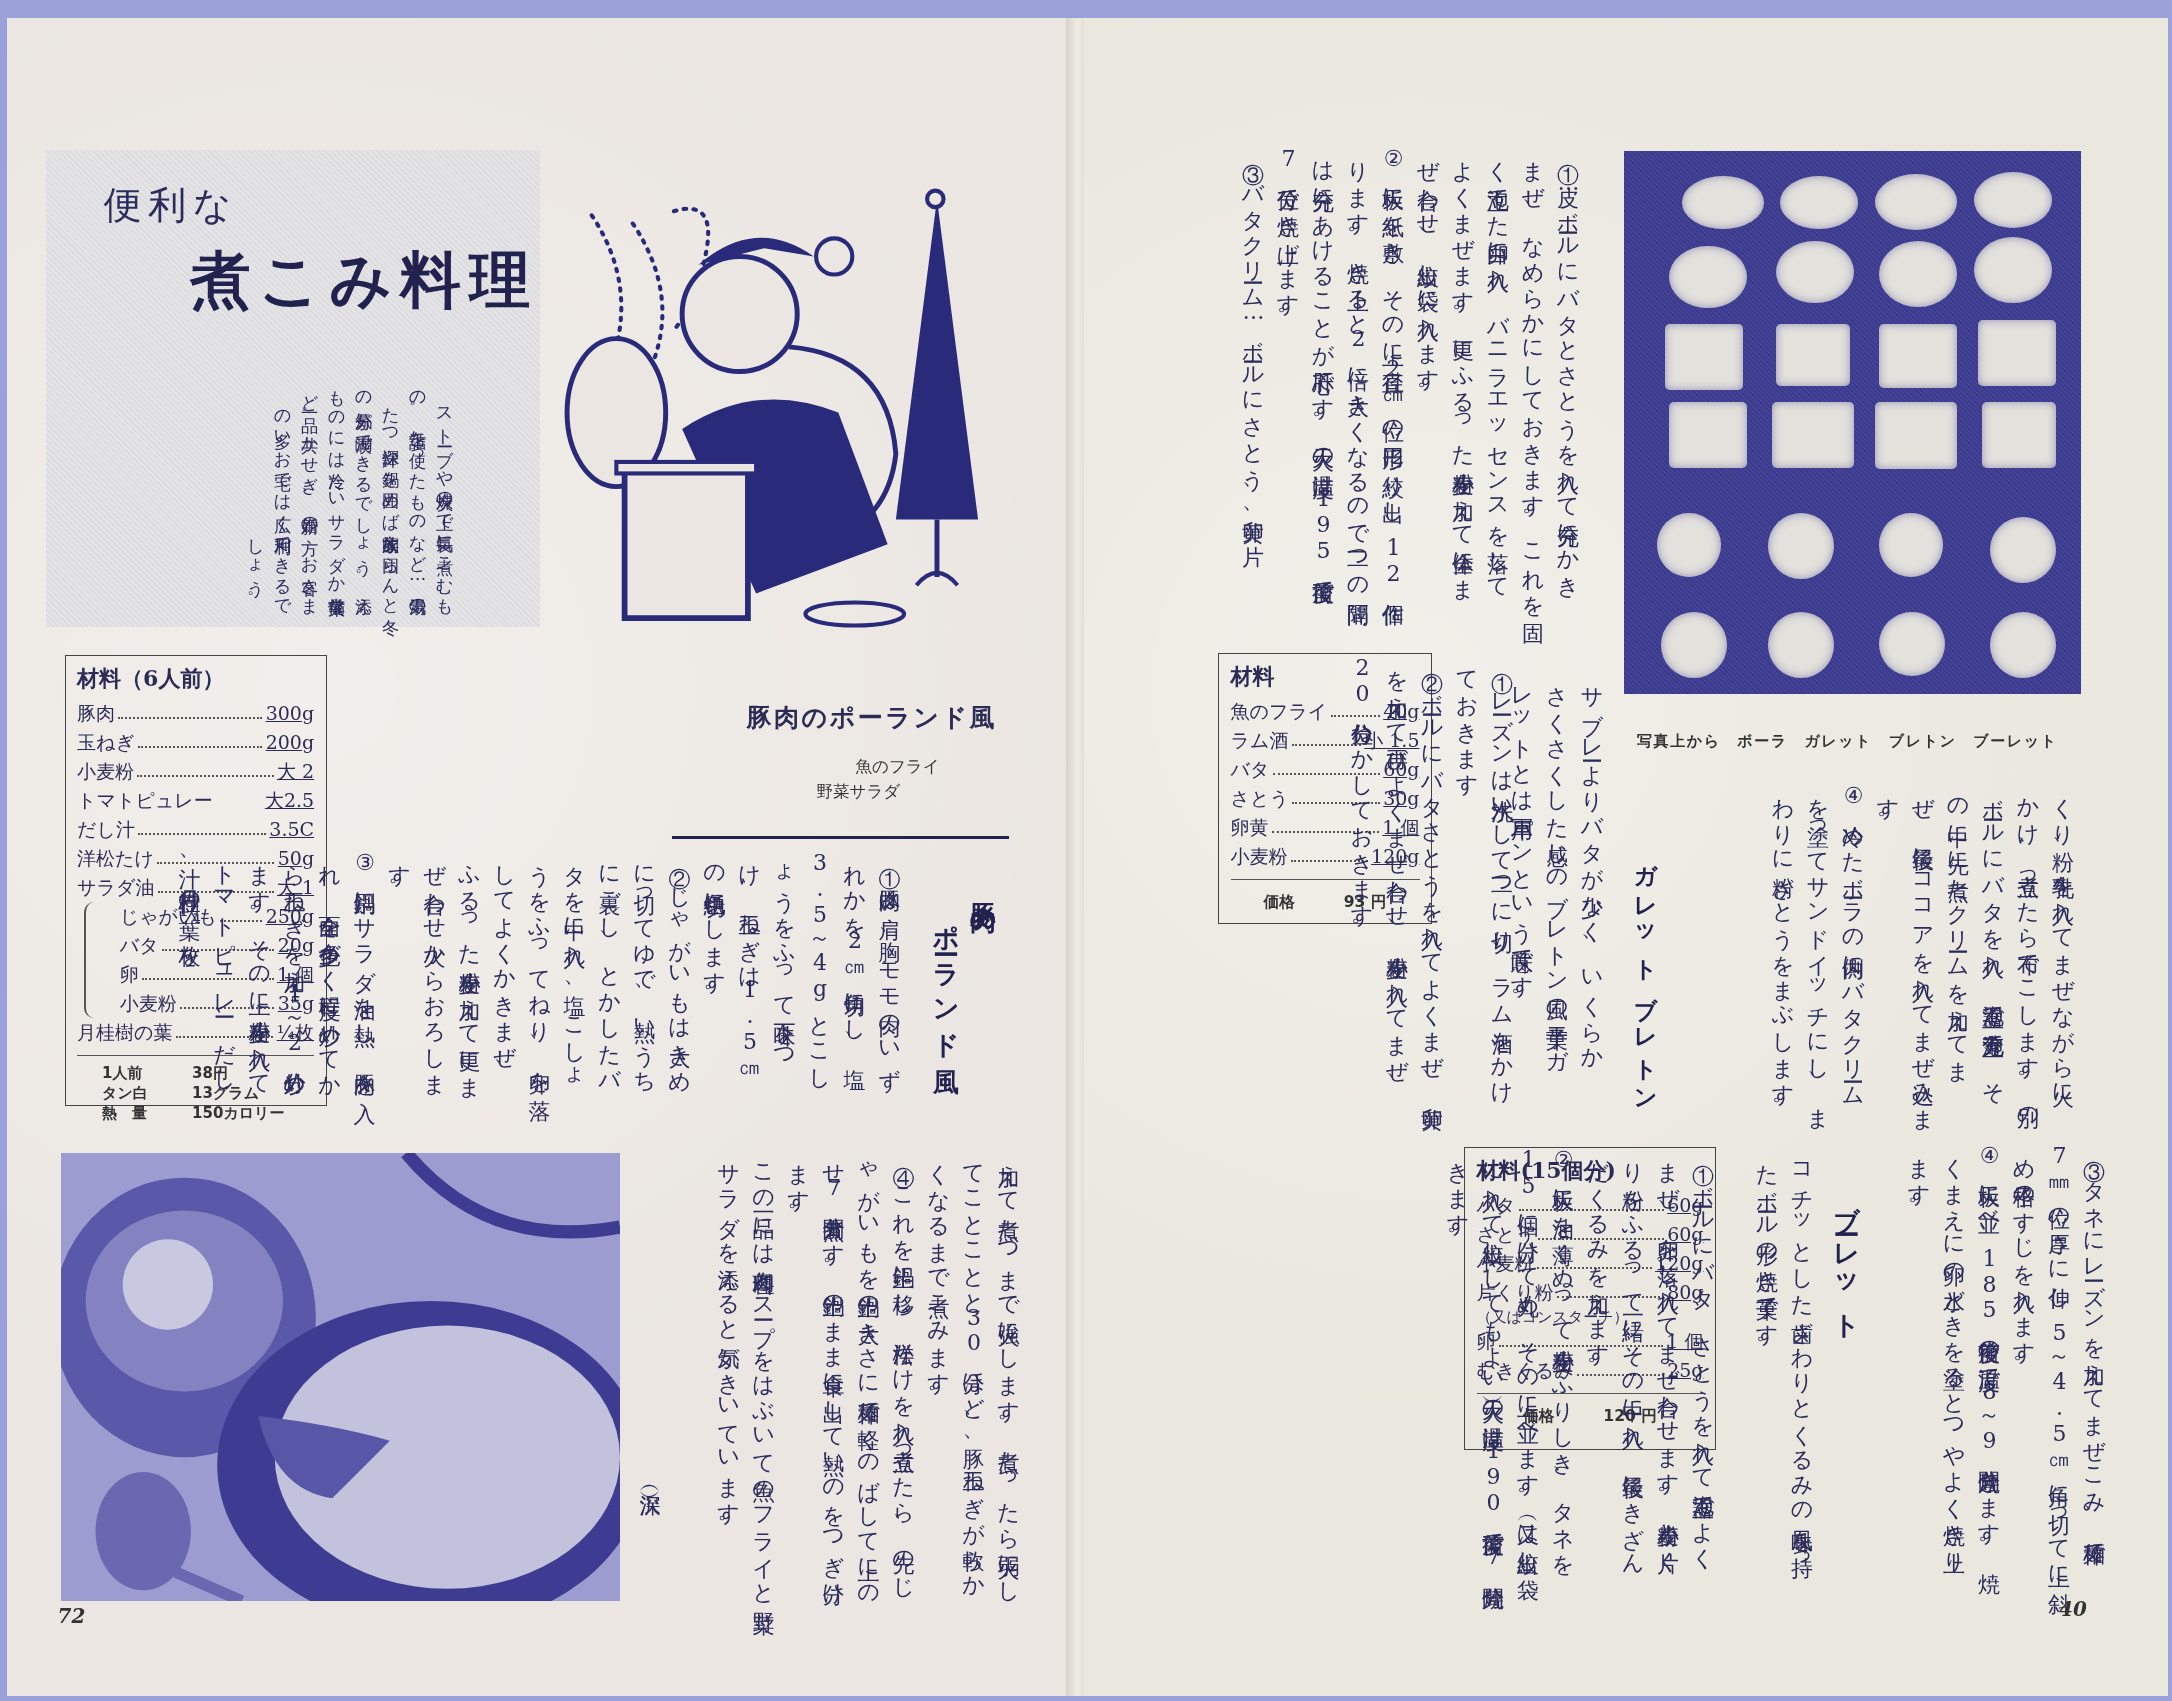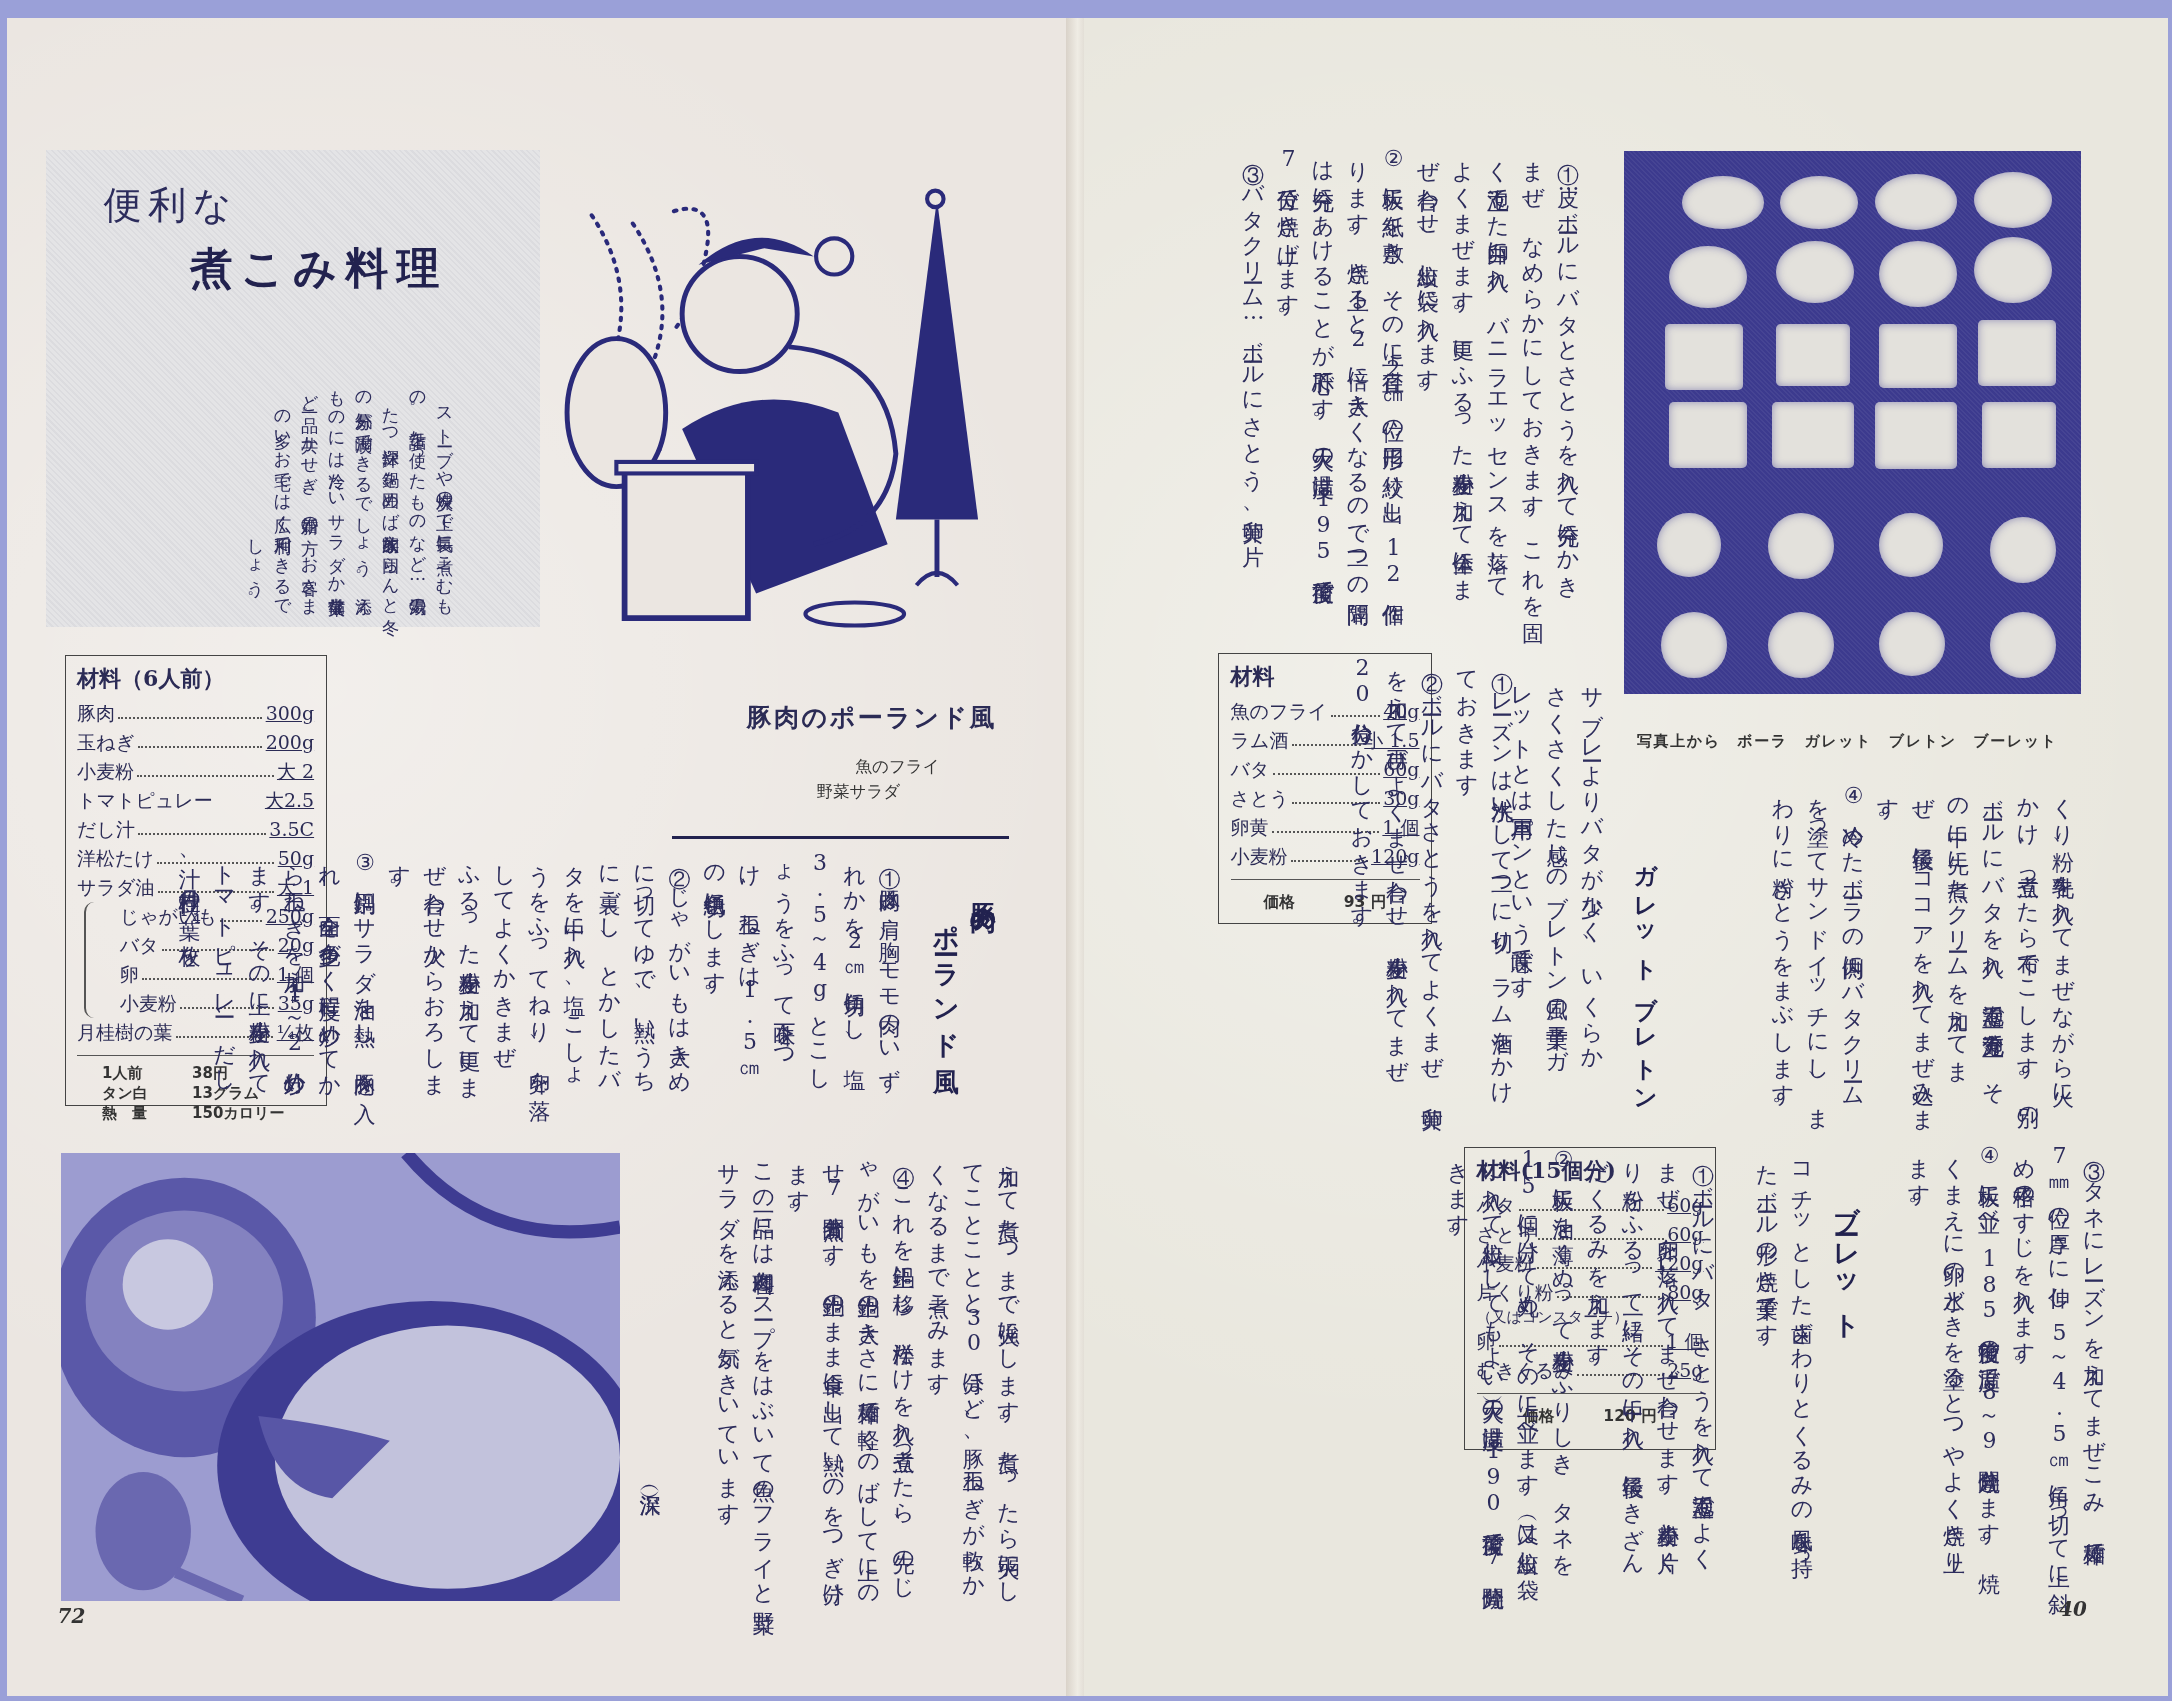--- a/index.html
+++ b/index.html
@@ -25,21 +25,21 @@
     font-size: 22px; line-height: 35px; letter-spacing: 0.8px; color: #2c2c5c;
     white-space: pre-wrap;
   }
   .vt-sm { font-size: 17.3px; line-height: 27px; }
   .hatch {
     background-color: #e4e4e6;
     background-image: repeating-linear-gradient(45deg, rgba(120,120,140,0.08) 0 1.6px, rgba(0,0,0,0) 1.6px 4.1px);
     text-align: right;
   }
   .title-small { font-size: 38px; color: #2c2c5c; letter-spacing: 6.6px; }
-  .title-big { font-size: 43px; color: #22224f; letter-spacing: 8.2px; font-weight: bold; }
+  .title-big { font-size: 61px; color: #22224f; letter-spacing: 8.2px; font-weight: bold; }
 
   .box { position: absolute; border: 1.6px solid #444; background: transparent; padding: 8.2px 11.5px; box-sizing: border-box; }
   .box .box-title { font-size: 22px; color: #2b2b55; margin-bottom: 5px; font-weight: bold; }
   .ing-row { display: flex; font-size: 19px; line-height: 29px; color: #2b2b55; }
   .ing-row .name { white-space: nowrap; }
   .ing-row .dots { flex: 1; border-bottom: 2.5px dotted #555; margin: 0 3.3px 9px 3.3px; }
   .ing-row .amt { white-space: nowrap; text-decoration: underline; }
   .ing-row.sub .name { padding-left: 34px; }
   .ing-note { font-size: 15px; color: #2b2b55; line-height: 20px; }
   .box .sep { border-top: 1.6px solid #555; margin: 8.2px 0 6.6px 0; }

